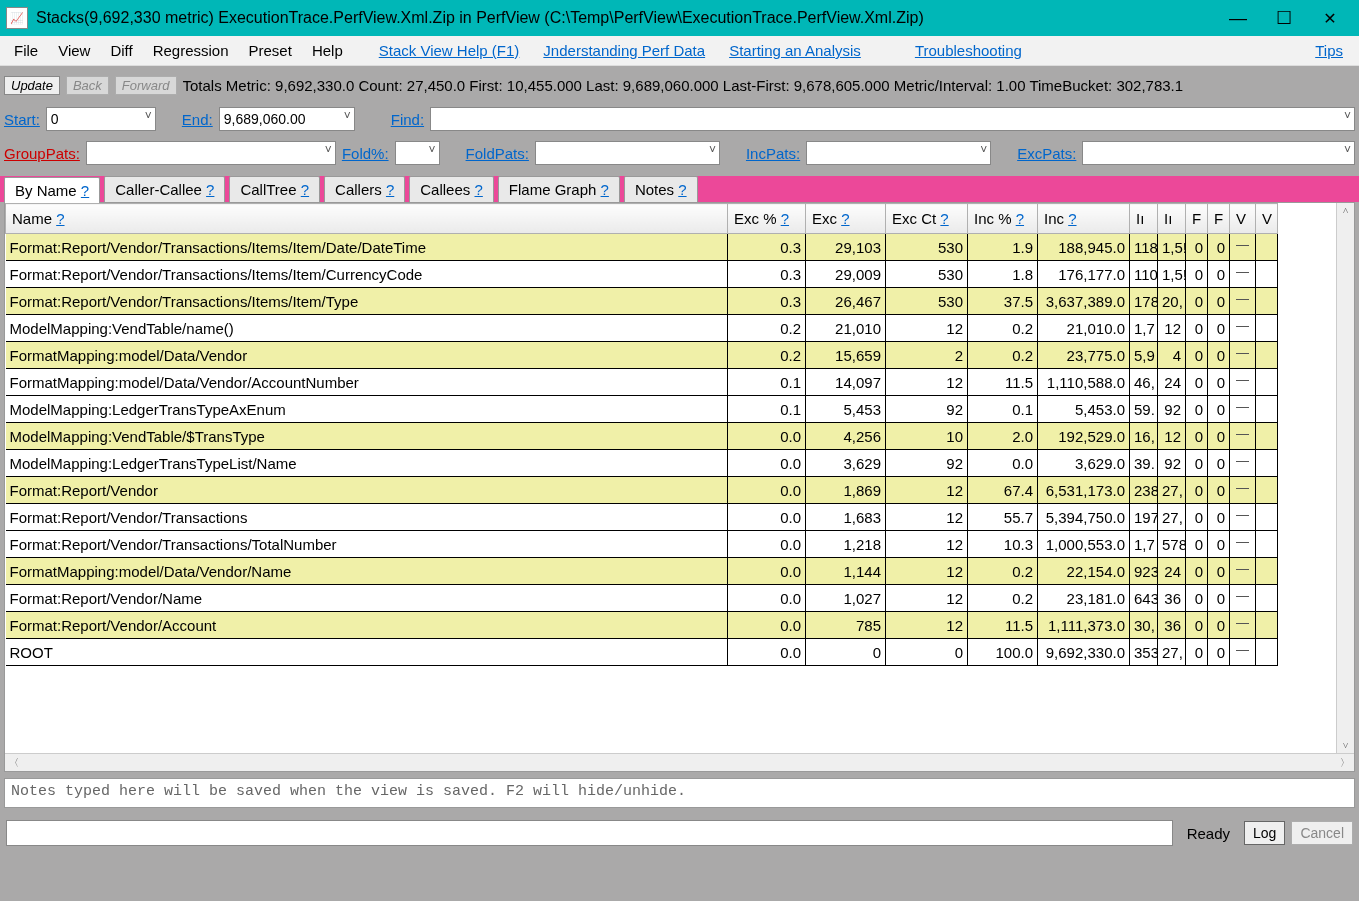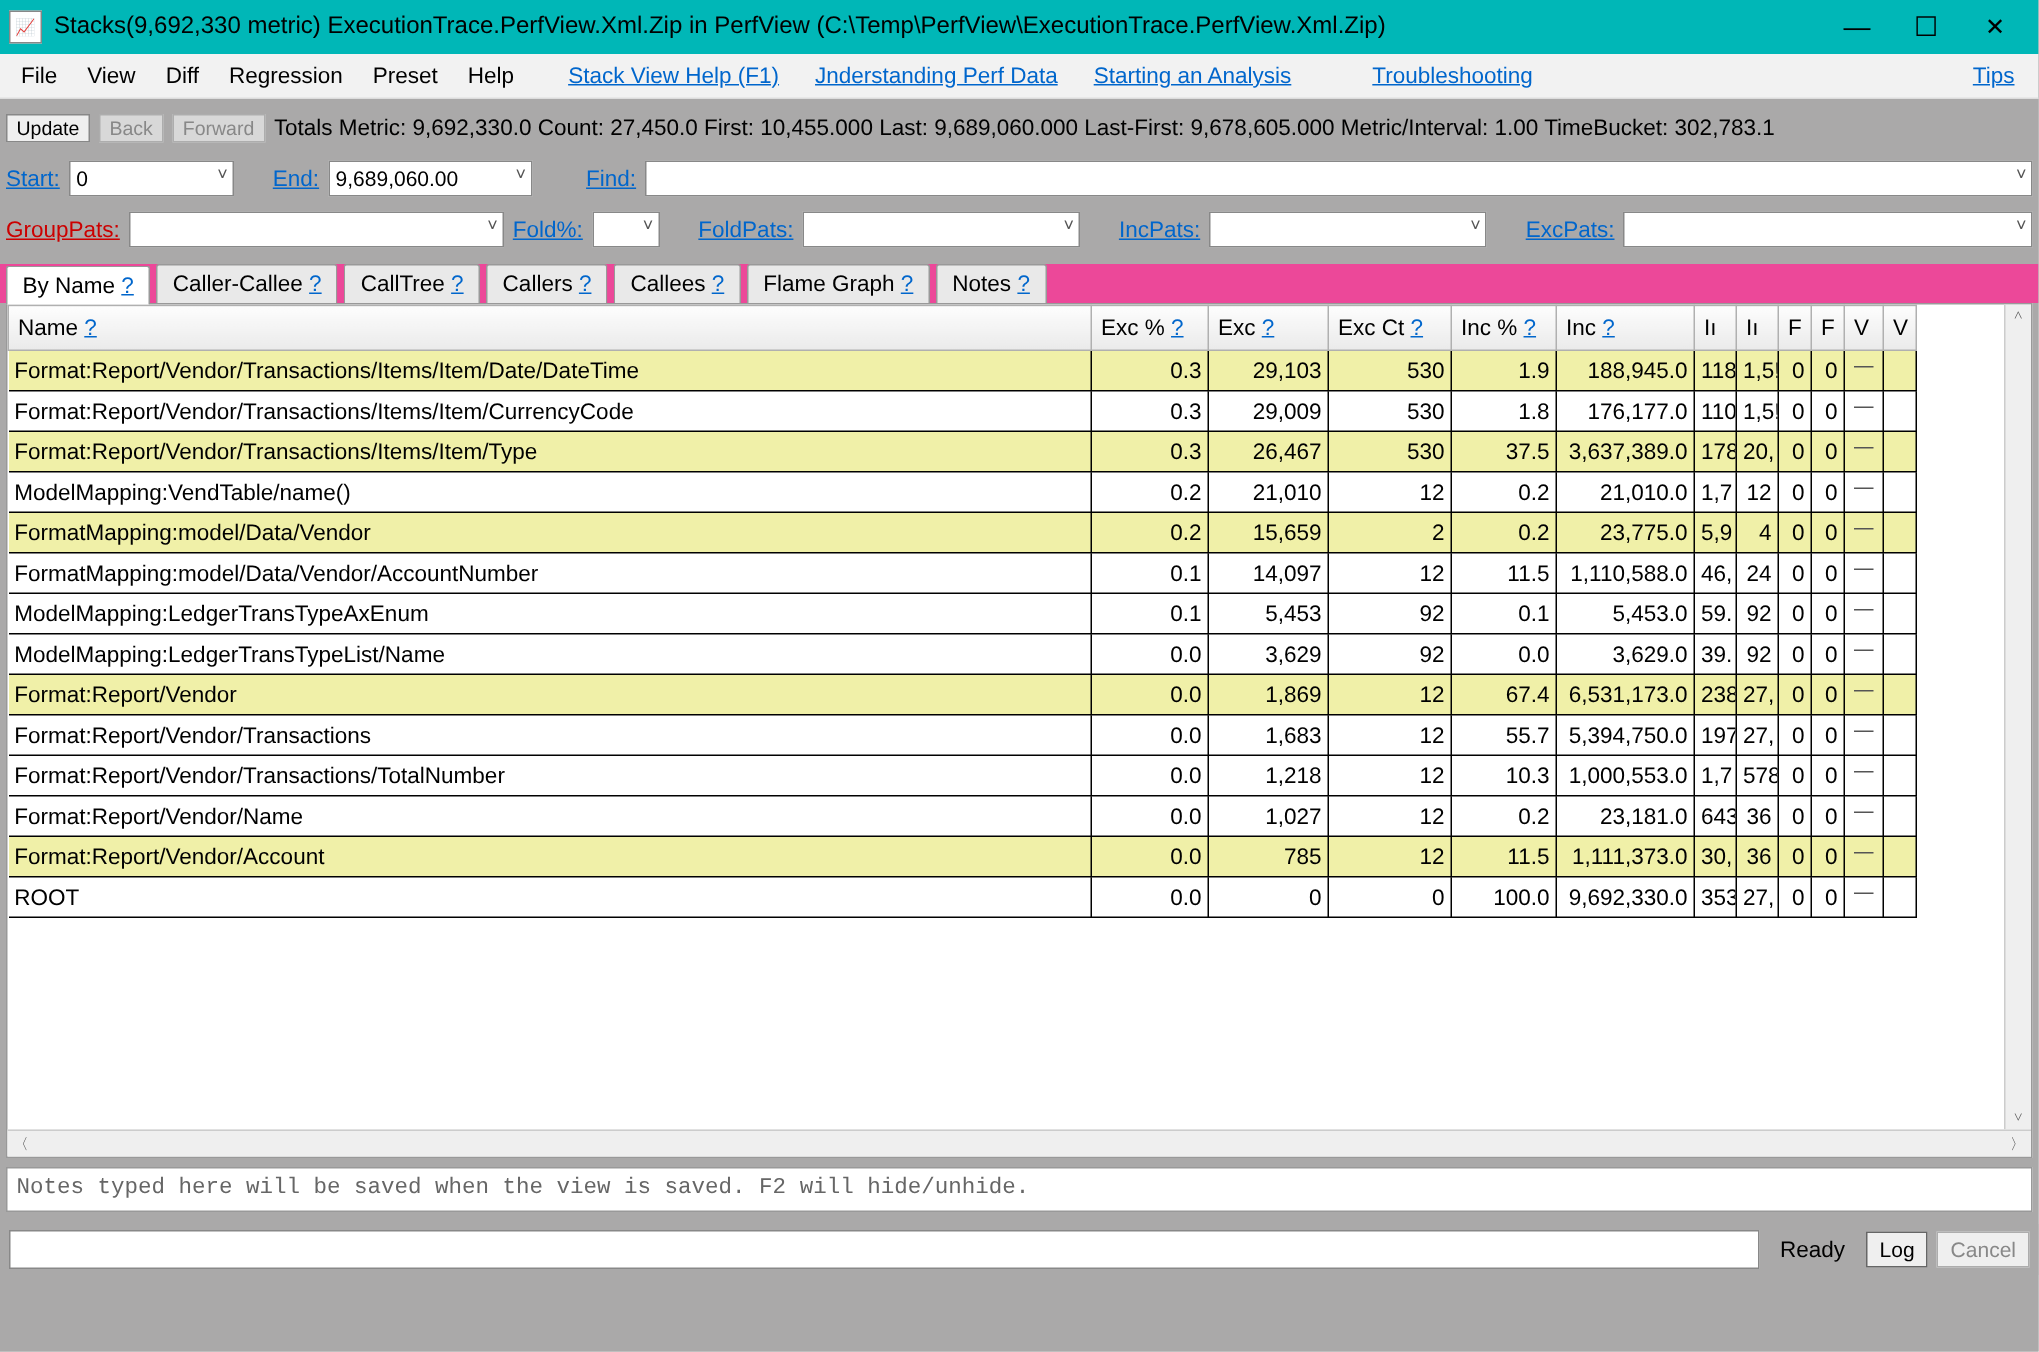--- a/index.html
+++ b/index.html
@@ -60,20 +60,21 @@
     gap: 6px;
     min-height: 30px;
     margin-bottom: 4px;
   }
   .tb-btn {
     background: #efefef;
     border: 1px solid #888;
     padding: 1px 6px;
     font-size: 13px;
     cursor: pointer;
+    font-style: italic;
   }
   .tb-btn.disabled { color: #888; background: #d8d8d8; border-color: #adadad; cursor: default; }
   .tb-label { color: #000; white-space: nowrap; font-size: 15px;}
   .tb-link { color: #0066cc; text-decoration: underline; cursor: pointer; font-size: 15px;}
   .tb-link.red { color: #cc0000; }
   .tb-select {
     background: #fff;
     border: 1px solid #888;
     height: 24px;
     font-size: 14px;
@@ -395,20 +396,34 @@
               <td class="num">92</td>
               <td class="num">0.1</td>
               <td class="num">5,453.0</td>
               <td class="num">59.</td>
               <td class="num">92</td>
               <td class="num">0</td>
               <td class="num">0</td>
               <td><span class="spark"></span></td>
               <td></td>
             </tr>
+            <tr class="hl">
+              <td>ModelMapping:VendTable/$TransType</td>
+              <td class="num">0.0</td>
+              <td class="num">4,256</td>
+              <td class="num">10</td>
+              <td class="num">2.0</td>
+              <td class="num">192,529.0</td>
+              <td class="num">16,</td>
+              <td class="num">12</td>
+              <td class="num">0</td>
+              <td class="num">0</td>
+              <td><span class="spark"></span></td>
+              <td></td>
+            </tr>
             <tr>
               <td>ModelMapping:LedgerTransTypeList/Name</td>
               <td class="num">0.0</td>
               <td class="num">3,629</td>
               <td class="num">92</td>
               <td class="num">0.0</td>
               <td class="num">3,629.0</td>
               <td class="num">39.</td>
               <td class="num">92</td>
               <td class="num">0</td>
@@ -446,20 +461,34 @@
             </tr>
             <tr>
               <td>Format:Report/Vendor/Transactions/TotalNumber</td>
               <td class="num">0.0</td>
               <td class="num">1,218</td>
               <td class="num">12</td>
               <td class="num">10.3</td>
               <td class="num">1,000,553.0</td>
               <td class="num">1,7</td>
               <td class="num">578</td>
+              <td class="num">0</td>
+              <td class="num">0</td>
+              <td><span class="spark"></span></td>
+              <td></td>
+            </tr>
+            <tr class="hl">
+              <td>FormatMapping:model/Data/Vendor/Name</td>
+              <td class="num">0.0</td>
+              <td class="num">1,144</td>
+              <td class="num">12</td>
+              <td class="num">0.2</td>
+              <td class="num">22,154.0</td>
+              <td class="num">923</td>
+              <td class="num">24</td>
               <td class="num">0</td>
               <td class="num">0</td>
               <td><span class="spark"></span></td>
               <td></td>
             </tr>
             <tr>
               <td>Format:Report/Vendor/Name</td>
               <td class="num">0.0</td>
               <td class="num">1,027</td>
               <td class="num">12</td>

